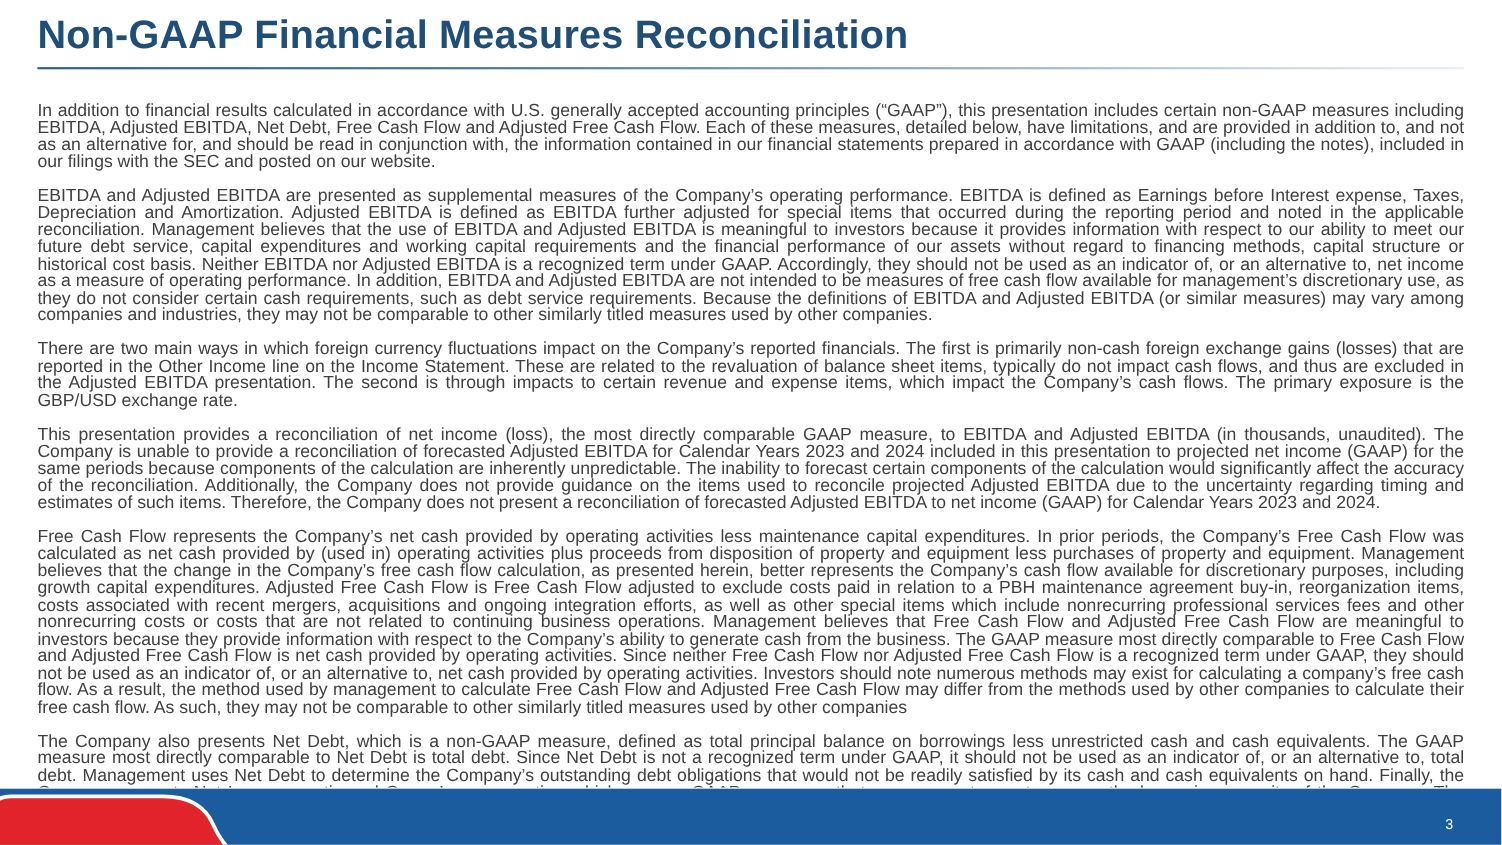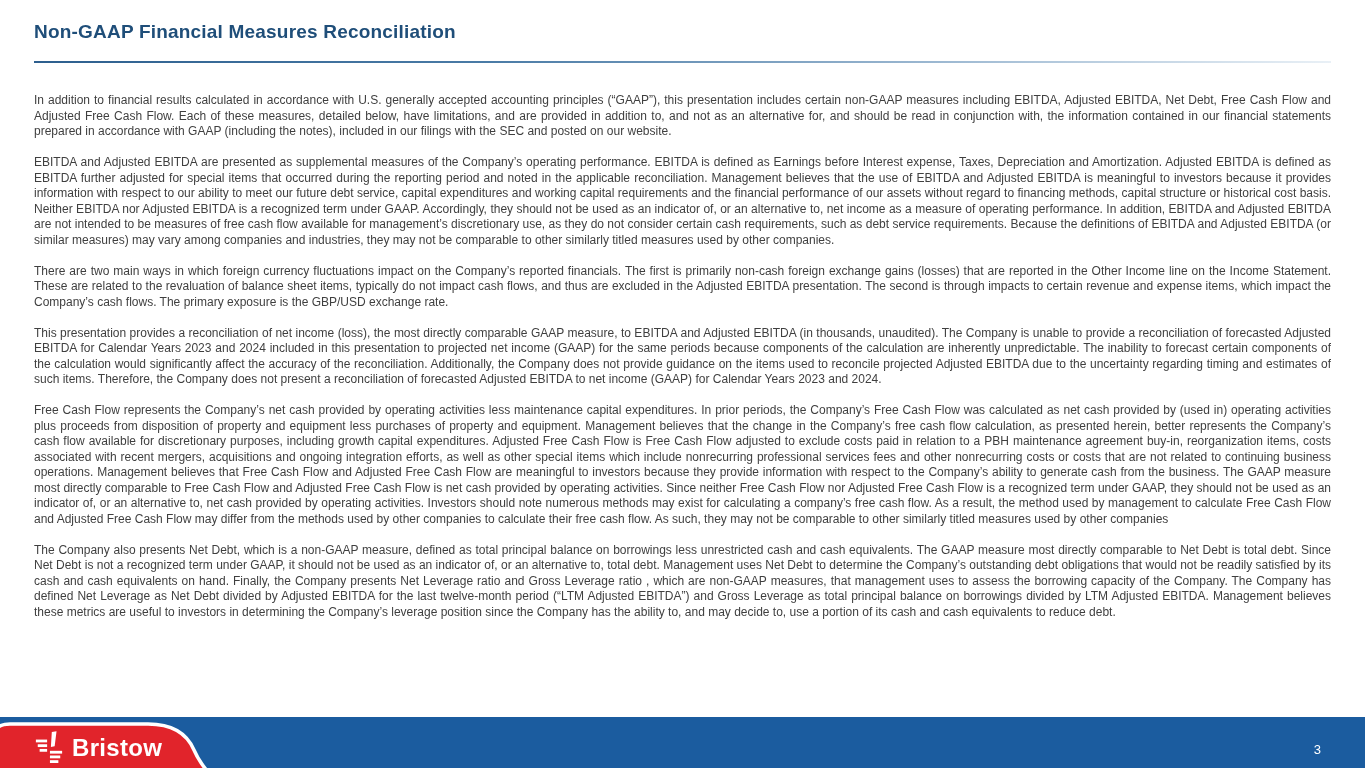--- a/index.html
+++ b/index.html
@@ -12,40 +12,40 @@
     overflow: hidden;
   }
   .slide {
     position: relative;
     width: 1365px;
     height: 768px;
     background: #ffffff;
   }
   .page-title {
     margin: 14px 34px 0 34px;
-    font-size: 19px;
+    font-size: 36px;
     line-height: 36px;
     font-weight: 600;
     letter-spacing: 0.2px;
     color: #1f4e79;
   }
   .title-rule {
     margin: 11px 34px 0 34px;
     height: 2px;
     background: linear-gradient(to right, #2d5f8e 0%, #4a7ba6 35%, #9db9d2 70%, #e9f0f6 100%);
   }
   .body-text {
     position: absolute;
     top: 79px;
     left: 34px;
     right: 34px;
     bottom: 66px;
     overflow: hidden;
     color: #3f3f3f;
-    font-size: 12px;
+    font-size: 16px;
     line-height: 15.5px;
     text-align: justify;
   }
   .body-text p {
     margin: 0 0 15.5px 0;
   }
   .footer-bar {
     position: absolute;
     left: 0;
     right: 0;
@@ -107,31 +107,17 @@
     <p>This presentation provides a reconciliation of net income (loss), the most directly comparable GAAP measure, to EBITDA and Adjusted EBITDA (in thousands, unaudited). The Company is unable to provide a reconciliation of forecasted Adjusted EBITDA for Calendar Years 2023 and 2024 included in this presentation to projected net income (GAAP) for the same periods because components of the calculation are inherently unpredictable. The inability to forecast certain components of the calculation would significantly affect the accuracy of the reconciliation. Additionally, the Company does not provide guidance on the items used to reconcile projected Adjusted EBITDA due to the uncertainty regarding timing and estimates of such items. Therefore, the Company does not present a reconciliation of forecasted Adjusted EBITDA to net income (GAAP) for Calendar Years 2023 and 2024.</p>
     <p>Free Cash Flow represents the Company’s net cash provided by operating activities less maintenance capital expenditures. In prior periods, the Company’s Free Cash Flow was calculated as net cash provided by (used in) operating activities plus proceeds from disposition of property and equipment less purchases of property and equipment. Management believes that the change in the Company’s free cash flow calculation, as presented herein, better represents the Company’s cash flow available for discretionary purposes, including growth capital expenditures. Adjusted Free Cash Flow is Free Cash Flow adjusted to exclude costs paid in relation to a PBH maintenance agreement buy-in, reorganization items, costs associated with recent mergers, acquisitions and ongoing integration efforts, as well as other special items which include nonrecurring professional services fees and other nonrecurring costs or costs that are not related to continuing business operations. Management believes that Free Cash Flow and Adjusted Free Cash Flow are meaningful to investors because they provide information with respect to the Company’s ability to generate cash from the business. The GAAP measure most directly comparable to Free Cash Flow and Adjusted Free Cash Flow is net cash provided by operating activities. Since neither Free Cash Flow nor Adjusted Free Cash Flow is a recognized term under GAAP, they should not be used as an indicator of, or an alternative to, net cash provided by operating activities. Investors should note numerous methods may exist for calculating a company’s free cash flow. As a result, the method used by management to calculate Free Cash Flow and Adjusted Free Cash Flow may differ from the methods used by other companies to calculate their free cash flow. As such, they may not be comparable to other similarly titled measures used by other companies</p>
     <p>The Company also presents Net Debt, which is a non-GAAP measure, defined as total principal balance on borrowings less unrestricted cash and cash equivalents. The GAAP measure most directly comparable to Net Debt is total debt. Since Net Debt is not a recognized term under GAAP, it should not be used as an indicator of, or an alternative to, total debt. Management uses Net Debt to determine the Company’s outstanding debt obligations that would not be readily satisfied by its cash and cash equivalents on hand. Finally, the Company presents Net Leverage ratio and Gross Leverage ratio , which are non-GAAP measures, that management uses to assess the borrowing capacity of the Company. The Company has defined Net Leverage as Net Debt divided by Adjusted EBITDA for the last twelve-month period (“LTM Adjusted EBITDA”) and Gross Leverage as total principal balance on borrowings divided by LTM Adjusted EBITDA. Management believes these metrics are useful to investors in determining the Company’s leverage position since the Company has the ability to, and may decide to, use a portion of its cash and cash equivalents to reduce debt.</p>
   </div>
 
   <footer class="footer-bar">
     <div class="logo-tab">
       <svg class="tab-shape" viewBox="0 0 230 65" aria-hidden="true">
         <path d="M -6 72 L -6 20 Q -6 7 10 7 L 148 7 C 176 7 188 19 194 33 C 200 47 211 60 226 72 Z" fill="#e1242b" stroke="#ffffff" stroke-width="3.5" stroke-linejoin="round"></path>
       </svg>
-      <div class="logo-content">
-        <svg width="30" height="34" viewBox="0 0 32 36" aria-hidden="true">
-          <g fill="#ffffff">
-            <path d="M2 9 h12 v3 H2 z"></path>
-            <path d="M4 14 h10 v3 H4 z"></path>
-            <path d="M6 19 h8 v3 H6 z"></path>
-            <path d="M19 1 l5 -1 -2 16 -4 1 z"></path>
-            <path d="M17 21 h13 v3 H17 z"></path>
-            <path d="M17 26 h11 v3 H17 z"></path>
-            <path d="M17 31 h9 v3 H17 z"></path>
-          </g>
-        </svg>
-        <span class="brand">Bristow</span>
-      </div>
     </div>
     <span class="page-number">3</span>
   </footer>
 
 </div>
 
 </body></html>

